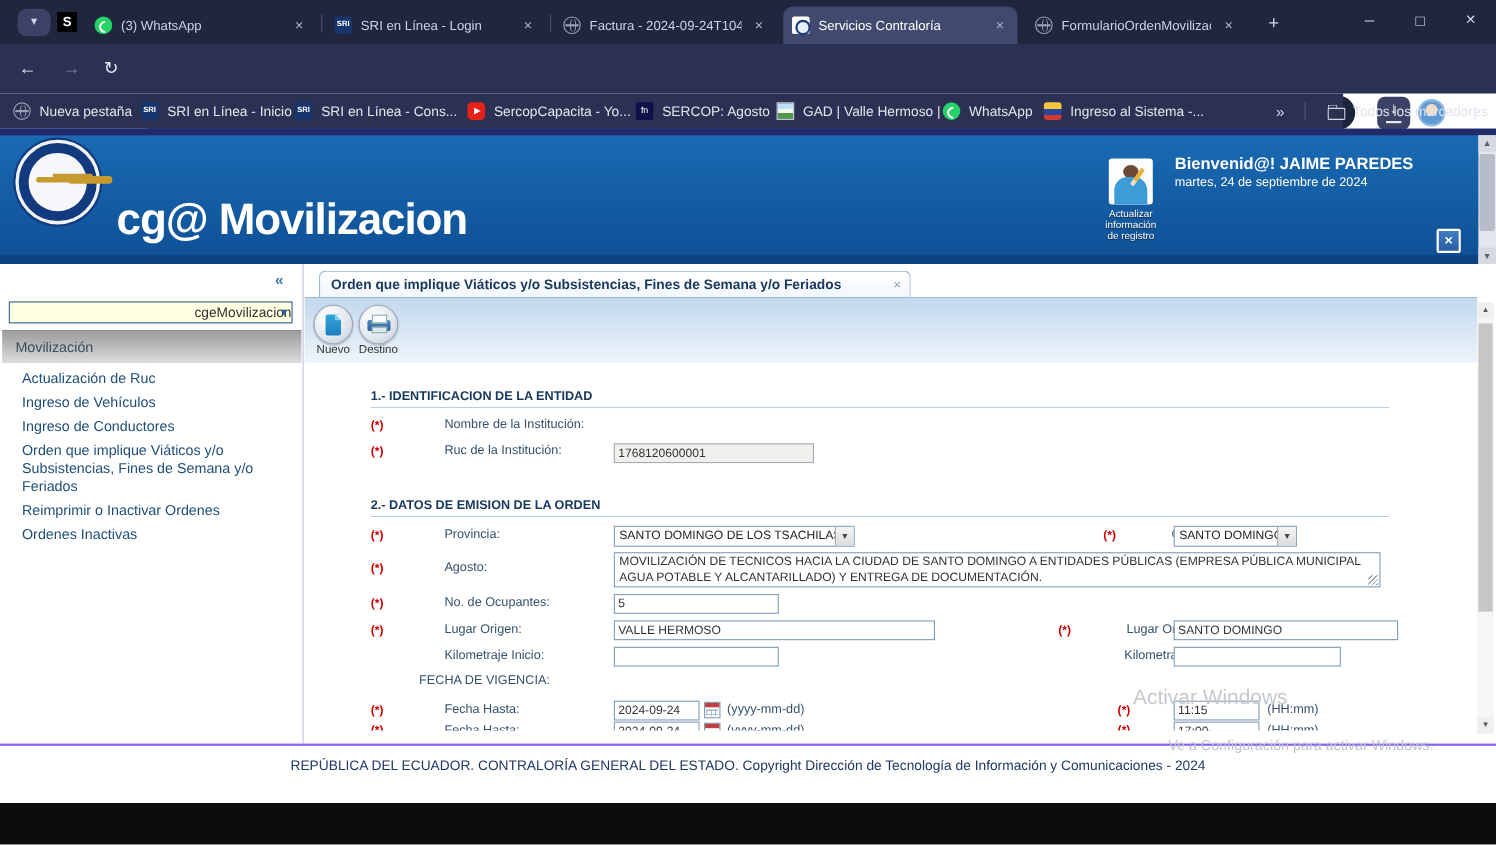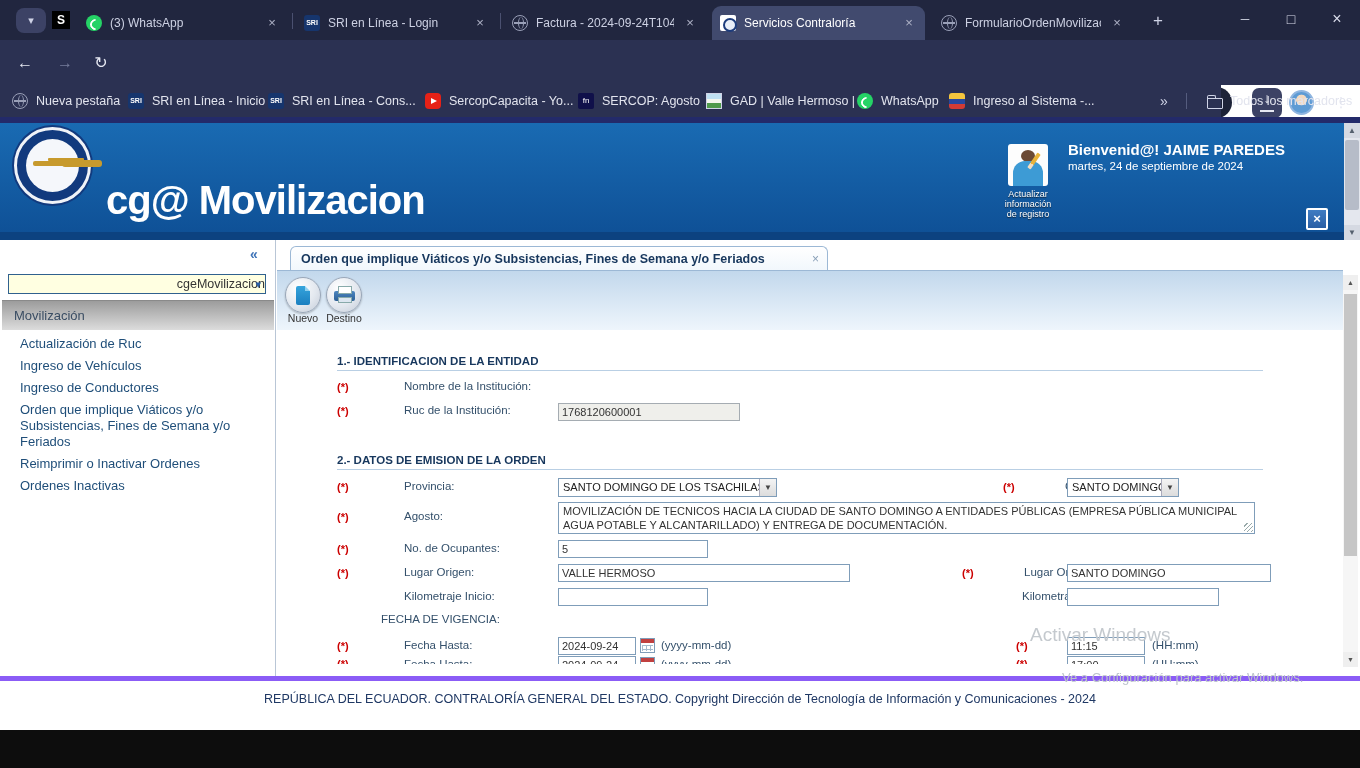--- a/index.html
+++ b/index.html
@@ -154,21 +154,21 @@
   .iscroll .up,.iscroll .dn { position:absolute; left:0; width:15px; height:15px; background:#efefef; color:#555; font-size:7px; text-align:center; line-height:15px; }
   .iscroll .up { top:0; } .iscroll .dn { bottom:0; }
   .iscroll .up::before { content:"\25B2"; } .iscroll .dn::before { content:"\25BC"; }
   .iscroll .thumb { position:absolute; left:1px; top:19px; width:13px; height:262px; background:#c6c6c6; }
 
   
   .wm1 { position:absolute; left:1030px; top:624px; font-size:19px; color:#c4c9ce; z-index:30; }
   .wm2 { position:absolute; left:1062px; top:670px; font-size:13px; color:#bcc3cb; z-index:30; }
 
   
-  .footer { position:absolute; left:0; top:676px; width:1360px; height:54px; background:#fff; border-top:5px solid #8b5cf6; }
+  .footer { position:absolute; left:0; top:676px; width:1360px; height:54px; background:#fff; border-top:2px solid #8b5cf6; }
   .footer-text { position:absolute; left:0; top:11px; width:1360px; text-align:center; color:#1f3864; font-size:12.5px; }
 
   
   .taskbar { position:absolute; left:0; top:730px; width:1360px; height:38px; background:#0d0d0d; }
 </style>
 </head>
 <body>
 
 <div class="screen">
 

